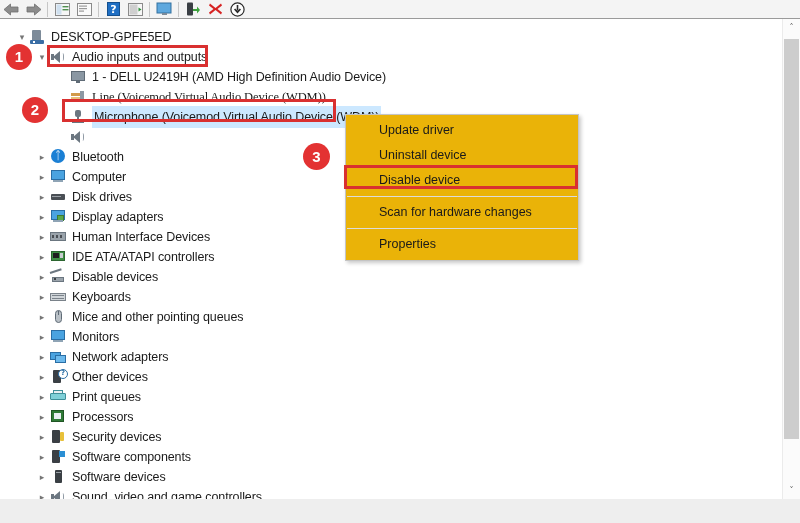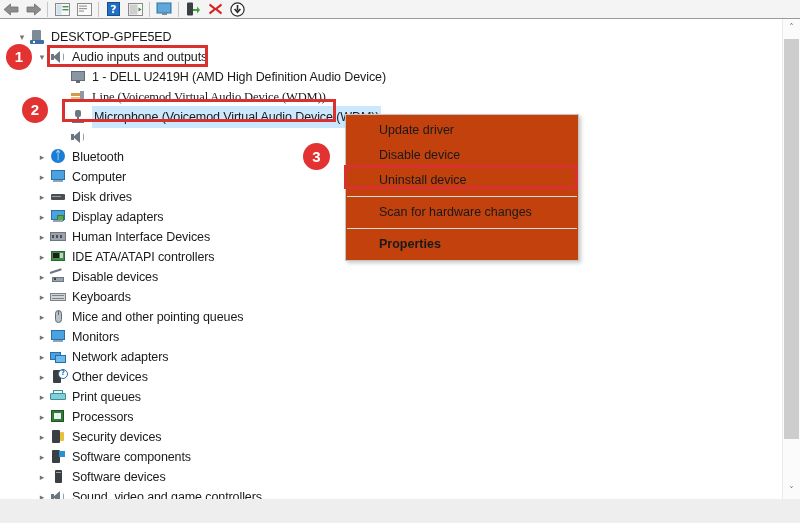--- a/index.html
+++ b/index.html
@@ -165,36 +165,36 @@
   .i-swc .sq { position:absolute; left:9px; top:2px; width:6px; height:6px; background:#2a8fd4;}
 
   .i-swd .body { position:absolute; left:5px; top:1px; width:7px; height:13px; background:#3a3f44; border-radius:1px;}
   .i-swd .ln { position:absolute; left:6px; top:3px; width:5px; height:1px; background:#9aa0a6;}
 
   
   #ctx-menu {
     position: absolute;
     left: 345px; top: 114px;
     width: 234px;
-    background: #c2410c;
+    background: #eab308;
     border: 1px solid #c4c4c4;
     box-shadow: 2px 2px 4px rgba(0,0,0,0.22);
     padding: 3px 0 3px 0;
     box-sizing: border-box;
     z-index: 30;
   }
   .mi {
     height: 25px;
     line-height: 25px;
     padding-left: 33px;
     font-size: 12.5px;
     color: #1a1a1a;
     white-space: nowrap;
   }
-  .mi.bold { font-weight: bold; }
+  .mi.bold { font-weight: normal; }
   .msep {
     height: 1px;
     background: #dcdcdc;
     margin: 3px 1px;
   }
 
   
   .redbox {
     position: absolute;
     border: 3px solid #d93030;
@@ -547,22 +547,22 @@
 <div id="bottom-band"></div>
 
 <div id="vscroll">
   <div id="vs-up">˄</div>
   <div id="vs-thumb"></div>
   <div id="vs-down">˅</div>
 </div>
 
 <div id="ctx-menu">
   <div class="mi">Update driver</div>
+  <div class="mi">Uninstall device</div>
   <div class="mi">Disable device</div>
-  <div class="mi">Uninstall device</div>
   <div class="msep"></div>
   <div class="mi">Scan for hardware changes</div>
   <div class="msep"></div>
   <div class="mi bold">Properties</div>
 </div>
 
 <div class="redbox" style="left:47px; top:45px; width:161px; height:22px;"></div>
 <div class="redbox" style="left:62px; top:99px; width:274px; height:23px;"></div>
 <div class="redbox" style="left:344px; top:165px; width:234px; height:24px;"></div>
 

